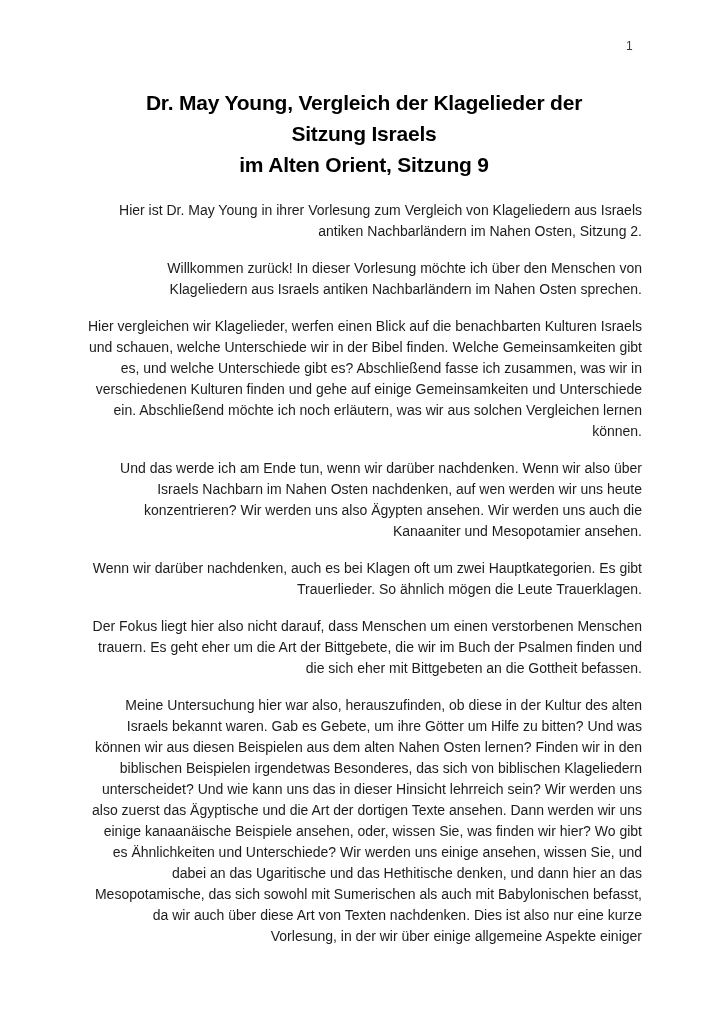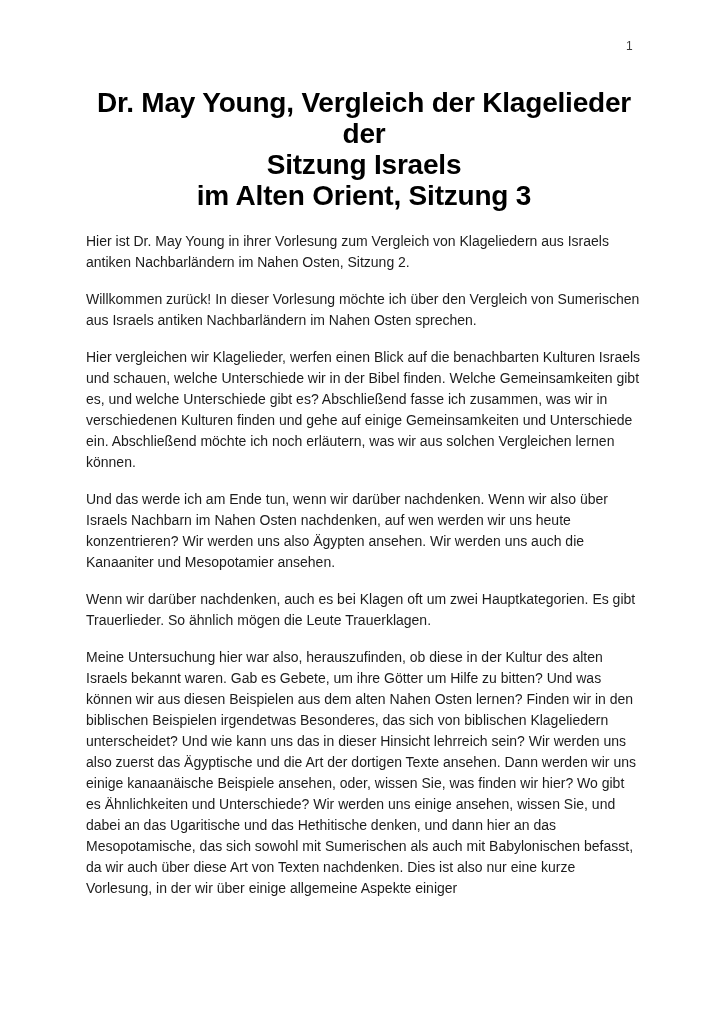--- a/index.html
+++ b/index.html
@@ -27,59 +27,60 @@
   }
   .content {
     position: absolute;
     left: 86px;
     top: 87px;
     width: 556px;
   }
   .doc-title {
     margin: 0 0 20px 0;
     text-align: center;
-    font-size: 28px;
+    font-size: 21px;
     font-weight: 700;
     line-height: 31px;
     color: #000000;
     letter-spacing: -0.2px;
   }
   .title-line {
     display: block;
   }
   .content p {
     margin: 0 0 16px 0;
     font-size: 14px;
     line-height: 21px;
     color: #1c1c1c;
-    text-align: left;
+    text-align: right;
   }
   .content p:last-child {
     margin-bottom: 0;
   }
 </style>
 </head>
 <body>
 
 <div class="page">
   <div class="page-number">1</div>
 
   <div class="content">
     <h1 class="doc-title">
       <span class="title-line">Dr. May Young, Vergleich der Klagelieder der</span>
       <span class="title-line">Sitzung Israels</span>
-      <span class="title-line">im Alten Orient, Sitzung 3</span>
+      <span class="title-line">im Alten Orient, Sitzung 9</span>
     </h1>
 
     <p>Hier ist Dr. May Young in ihrer Vorlesung zum Vergleich von Klageliedern aus Israels antiken Nachbarländern im Nahen Osten, Sitzung 2.</p>
 
-    <p>Willkommen zurück! In dieser Vorlesung möchte ich über den Vergleich von Sumerischen aus Israels antiken Nachbarländern im Nahen Osten sprechen.</p>
+    <p>Willkommen zurück! In dieser Vorlesung möchte ich über den Menschen von Klageliedern aus Israels antiken Nachbarländern im Nahen Osten sprechen.</p>
 
     <p>Hier vergleichen wir Klagelieder, werfen einen Blick auf die benachbarten Kulturen Israels und schauen, welche Unterschiede wir in der Bibel finden. Welche Gemeinsamkeiten gibt es, und welche Unterschiede gibt es? Abschließend fasse ich zusammen, was wir in verschiedenen Kulturen finden und gehe auf einige Gemeinsamkeiten und Unterschiede ein. Abschließend möchte ich noch erläutern, was wir aus solchen Vergleichen lernen können.</p>
 
     <p>Und das werde ich am Ende tun, wenn wir darüber nachdenken. Wenn wir also über Israels Nachbarn im Nahen Osten nachdenken, auf wen werden wir uns heute konzentrieren? Wir werden uns also Ägypten ansehen. Wir werden uns auch die Kanaaniter und Mesopotamier ansehen.</p>
 
     <p>Wenn wir darüber nachdenken, auch es bei Klagen oft um zwei Hauptkategorien. Es gibt Trauerlieder. So ähnlich mögen die Leute Trauerklagen.</p>
 
+    <p>Der Fokus liegt hier also nicht darauf, dass Menschen um einen verstorbenen Menschen trauern. Es geht eher um die Art der Bittgebete, die wir im Buch der Psalmen finden und die sich eher mit Bittgebeten an die Gottheit befassen.</p>
 
     <p>Meine Untersuchung hier war also, herauszufinden, ob diese in der Kultur des alten Israels bekannt waren. Gab es Gebete, um ihre Götter um Hilfe zu bitten? Und was können wir aus diesen Beispielen aus dem alten Nahen Osten lernen? Finden wir in den biblischen Beispielen irgendetwas Besonderes, das sich von biblischen Klageliedern unterscheidet? Und wie kann uns das in dieser Hinsicht lehrreich sein? Wir werden uns also zuerst das Ägyptische und die Art der dortigen Texte ansehen. Dann werden wir uns einige kanaanäische Beispiele ansehen, oder, wissen Sie, was finden wir hier? Wo gibt es Ähnlichkeiten und Unterschiede? Wir werden uns einige ansehen, wissen Sie, und dabei an das Ugaritische und das Hethitische denken, und dann hier an das Mesopotamische, das sich sowohl mit Sumerischen als auch mit Babylonischen befasst, da wir auch über diese Art von Texten nachdenken. Dies ist also nur eine kurze Vorlesung, in der wir über einige allgemeine Aspekte einiger</p>
   </div>
 </div>
 
 </body></html>

